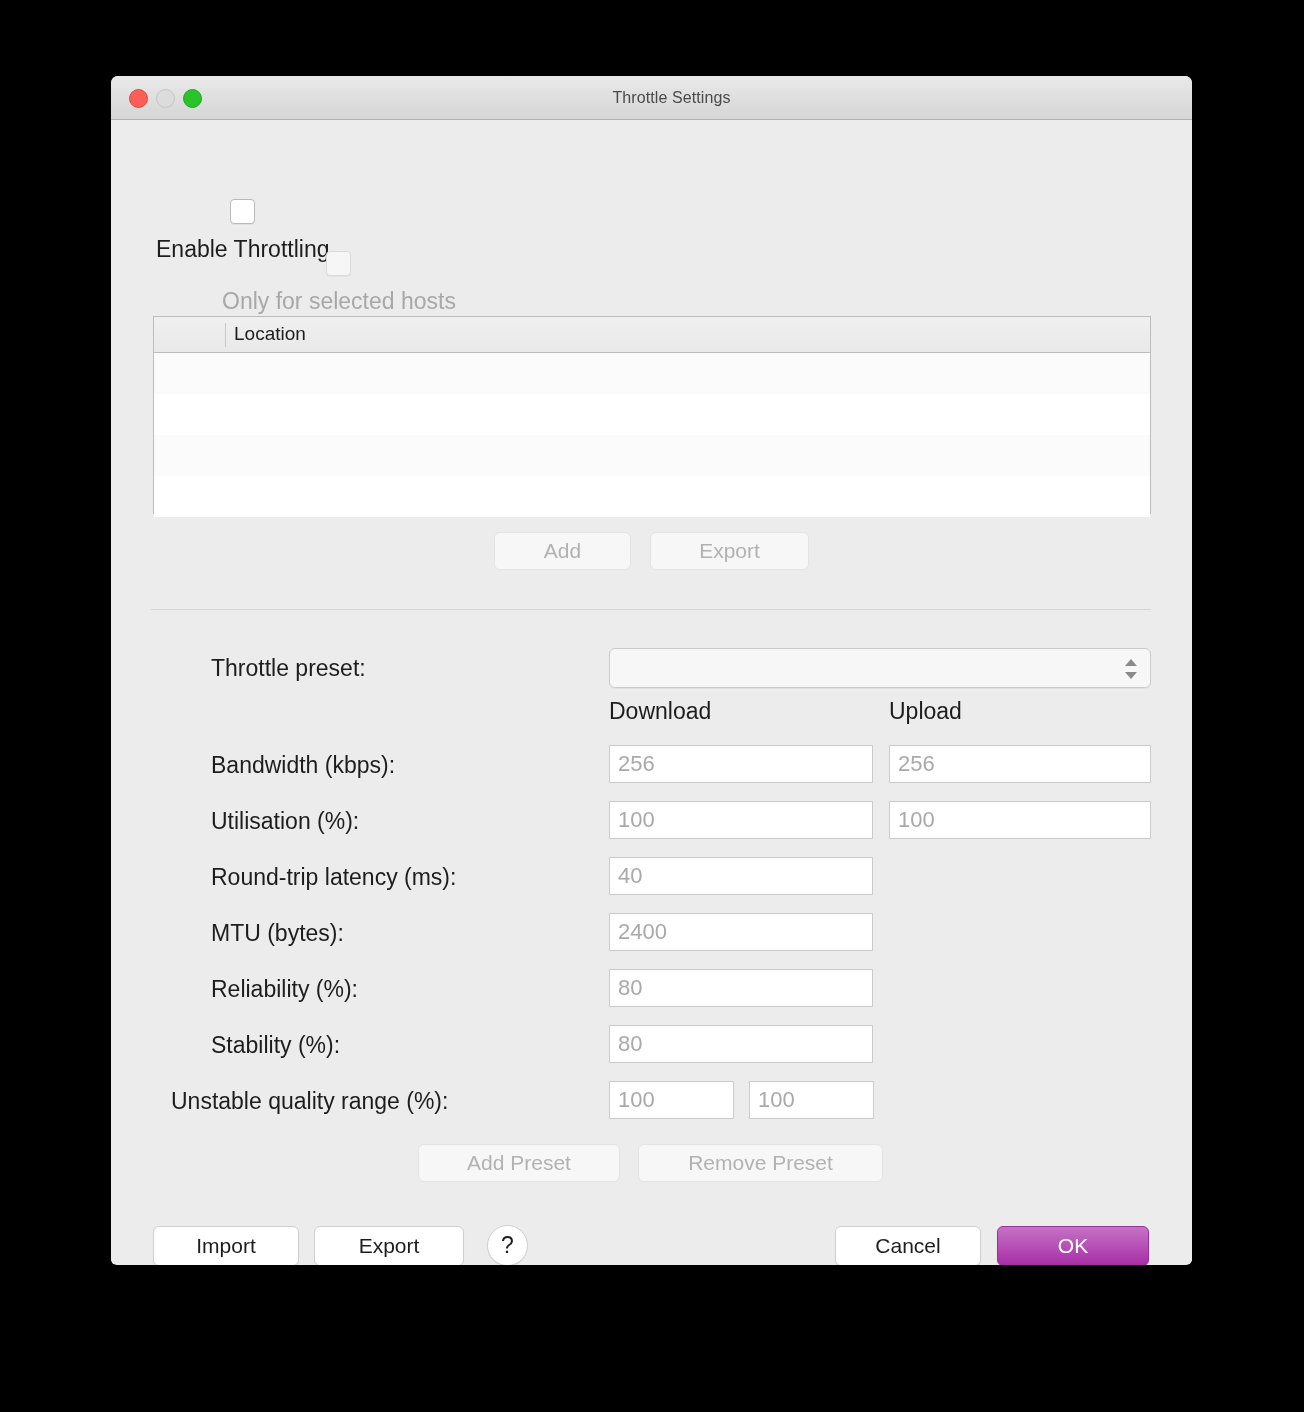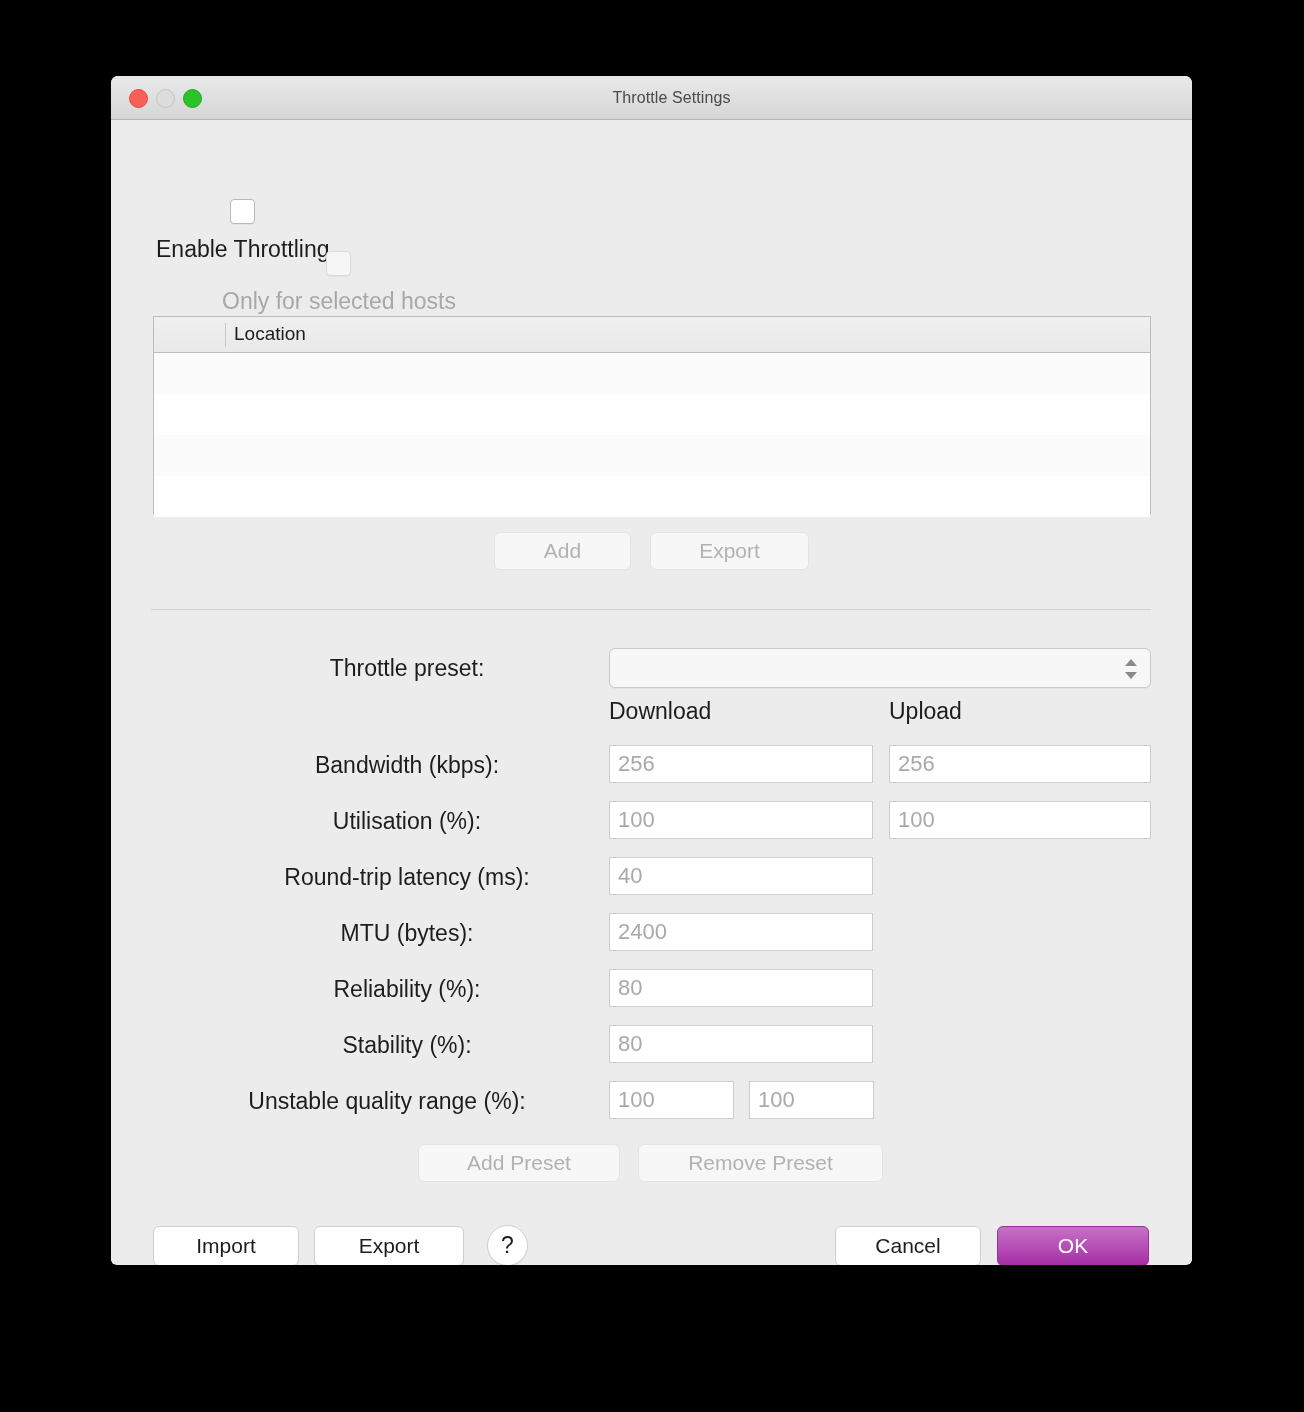--- a/index.html
+++ b/index.html
@@ -157,21 +157,21 @@
     left: 40px; top: 489px;
     width: 1000px; height: 1px;
     background: #d3d3d3;
   }
 
   
   .flabel {
     position: absolute;
     font-size: 23px;
     color: #1d1d1d;
-    text-align: center;
+    text-align: left;
     white-space: nowrap;
   }
   .field {
     position: absolute;
     height: 38px;
     background: #ffffff;
     border: 1px solid #cccccc;
     font-size: 22px;
     color: #a9a9a9;
     padding: 0 8px;

